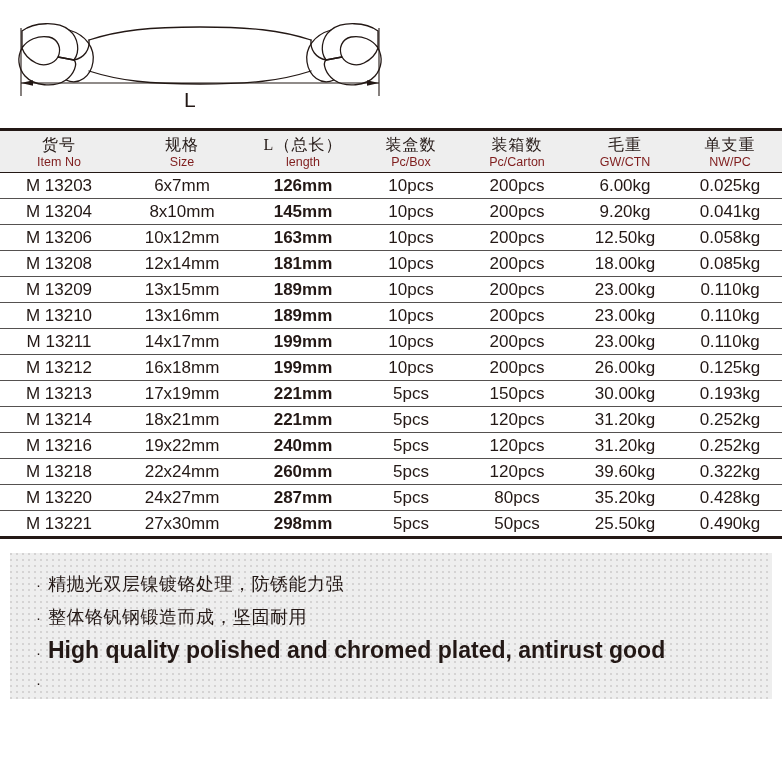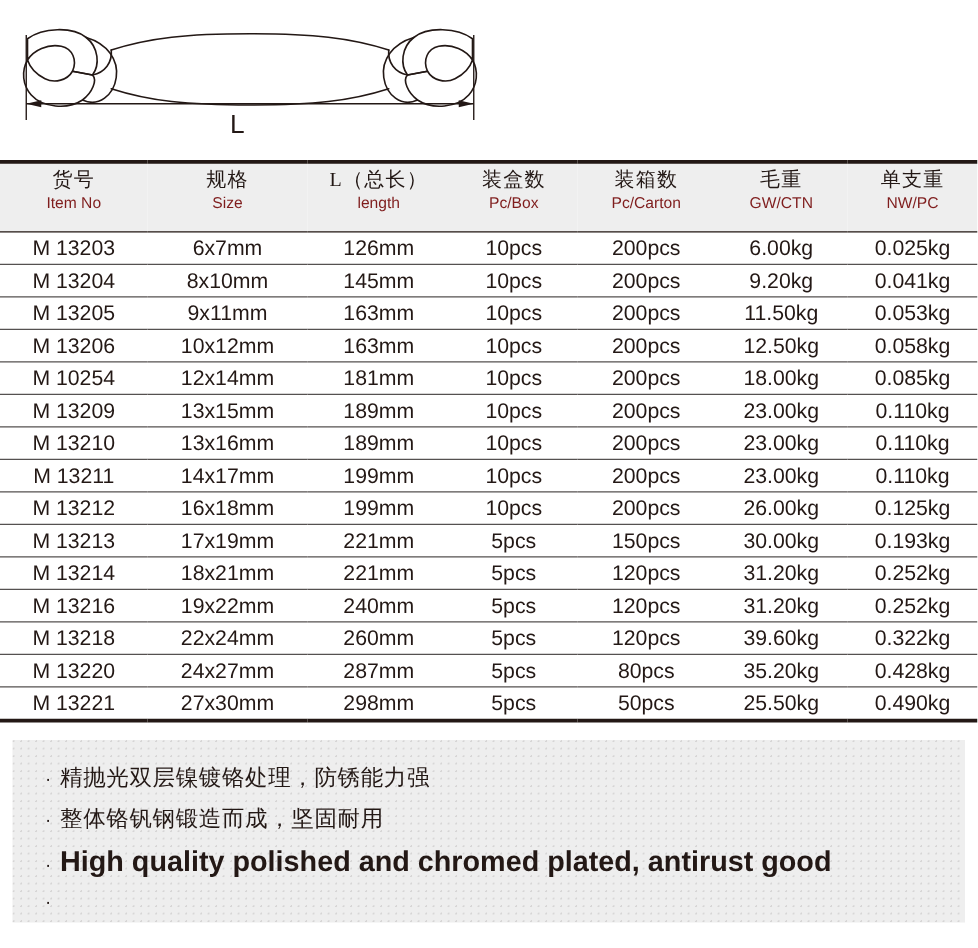--- a/index.html
+++ b/index.html
@@ -51,21 +51,21 @@
   #spec-table col.c-size   { width: 128px; }
   #spec-table col.c-length { width: 114px; }
   #spec-table col.c-box    { width: 102px; }
   #spec-table col.c-carton { width: 110px; }
   #spec-table col.c-gw     { width: 106px; }
   #spec-table col.c-nw     { width: 104px; }
 
   #spec-table thead th {
     background: #eeeeee;
     border-bottom: 1.5px solid #231815;
-    padding: 4px 0 15px 0;
+    padding: 4px 0 2px 0;
     text-align: center;
     font-weight: normal;
     vertical-align: middle;
     margin-left: 16px;
   }
   .th-cn {
     display: block;
     font-size: 16px;
     line-height: 20px;
     color: #231815;
@@ -87,21 +87,21 @@
     text-align: center;
     font-size: 17px;
     line-height: 25px;
     color: #231815;
     white-space: nowrap;
   }
   #spec-table tbody tr:last-child td {
     border-bottom: none;
   }
   #spec-table tbody td.len {
-    font-weight: normal;
+    font-weight: bold;
   }
 
   
   #features {
     position: relative;
     margin: 14px 10px 0 10px;
     width: 762px;
     height: 146px;
     box-sizing: border-box;
     background-color: #eeeeee;
@@ -235,39 +235,30 @@
       <tr>
         <td>M 13204</td>
         <td>8x10mm</td>
         <td class="len">145mm</td>
         <td>10pcs</td>
         <td>200pcs</td>
         <td>9.20kg</td>
         <td>0.041kg</td>
       </tr>
       <tr>
-        <td>M 13205</td>
-        <td>9x11mm</td>
-        <td class="len">163mm</td>
-        <td>10pcs</td>
-        <td>200pcs</td>
-        <td>11.50kg</td>
-        <td>0.053kg</td>
-      </tr>
-      <tr>
         <td>M 13206</td>
         <td>10x12mm</td>
         <td class="len">163mm</td>
         <td>10pcs</td>
         <td>200pcs</td>
         <td>12.50kg</td>
         <td>0.058kg</td>
       </tr>
       <tr>
-        <td>M 10254</td>
+        <td>M 13208</td>
         <td>12x14mm</td>
         <td class="len">181mm</td>
         <td>10pcs</td>
         <td>200pcs</td>
         <td>18.00kg</td>
         <td>0.085kg</td>
       </tr>
       <tr>
         <td>M 13209</td>
         <td>13x15mm</td>

